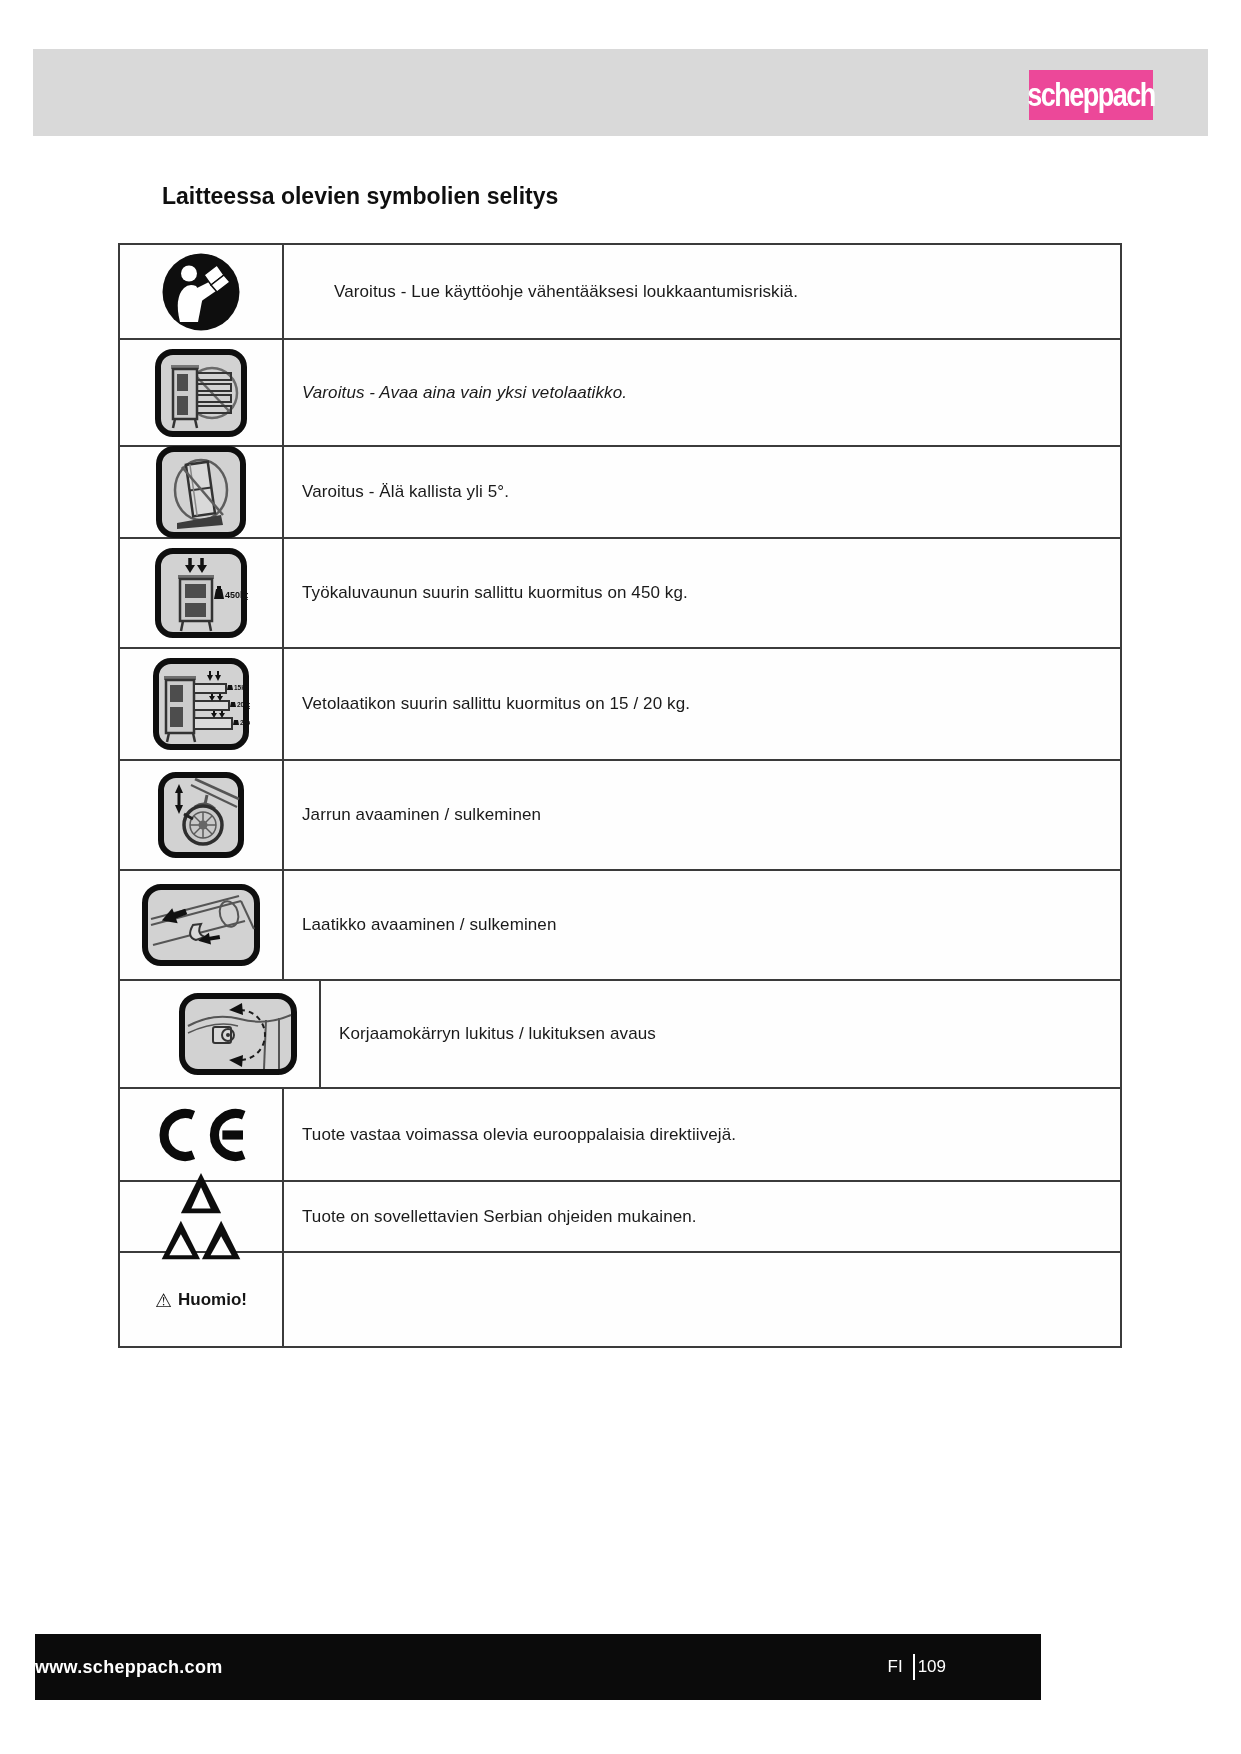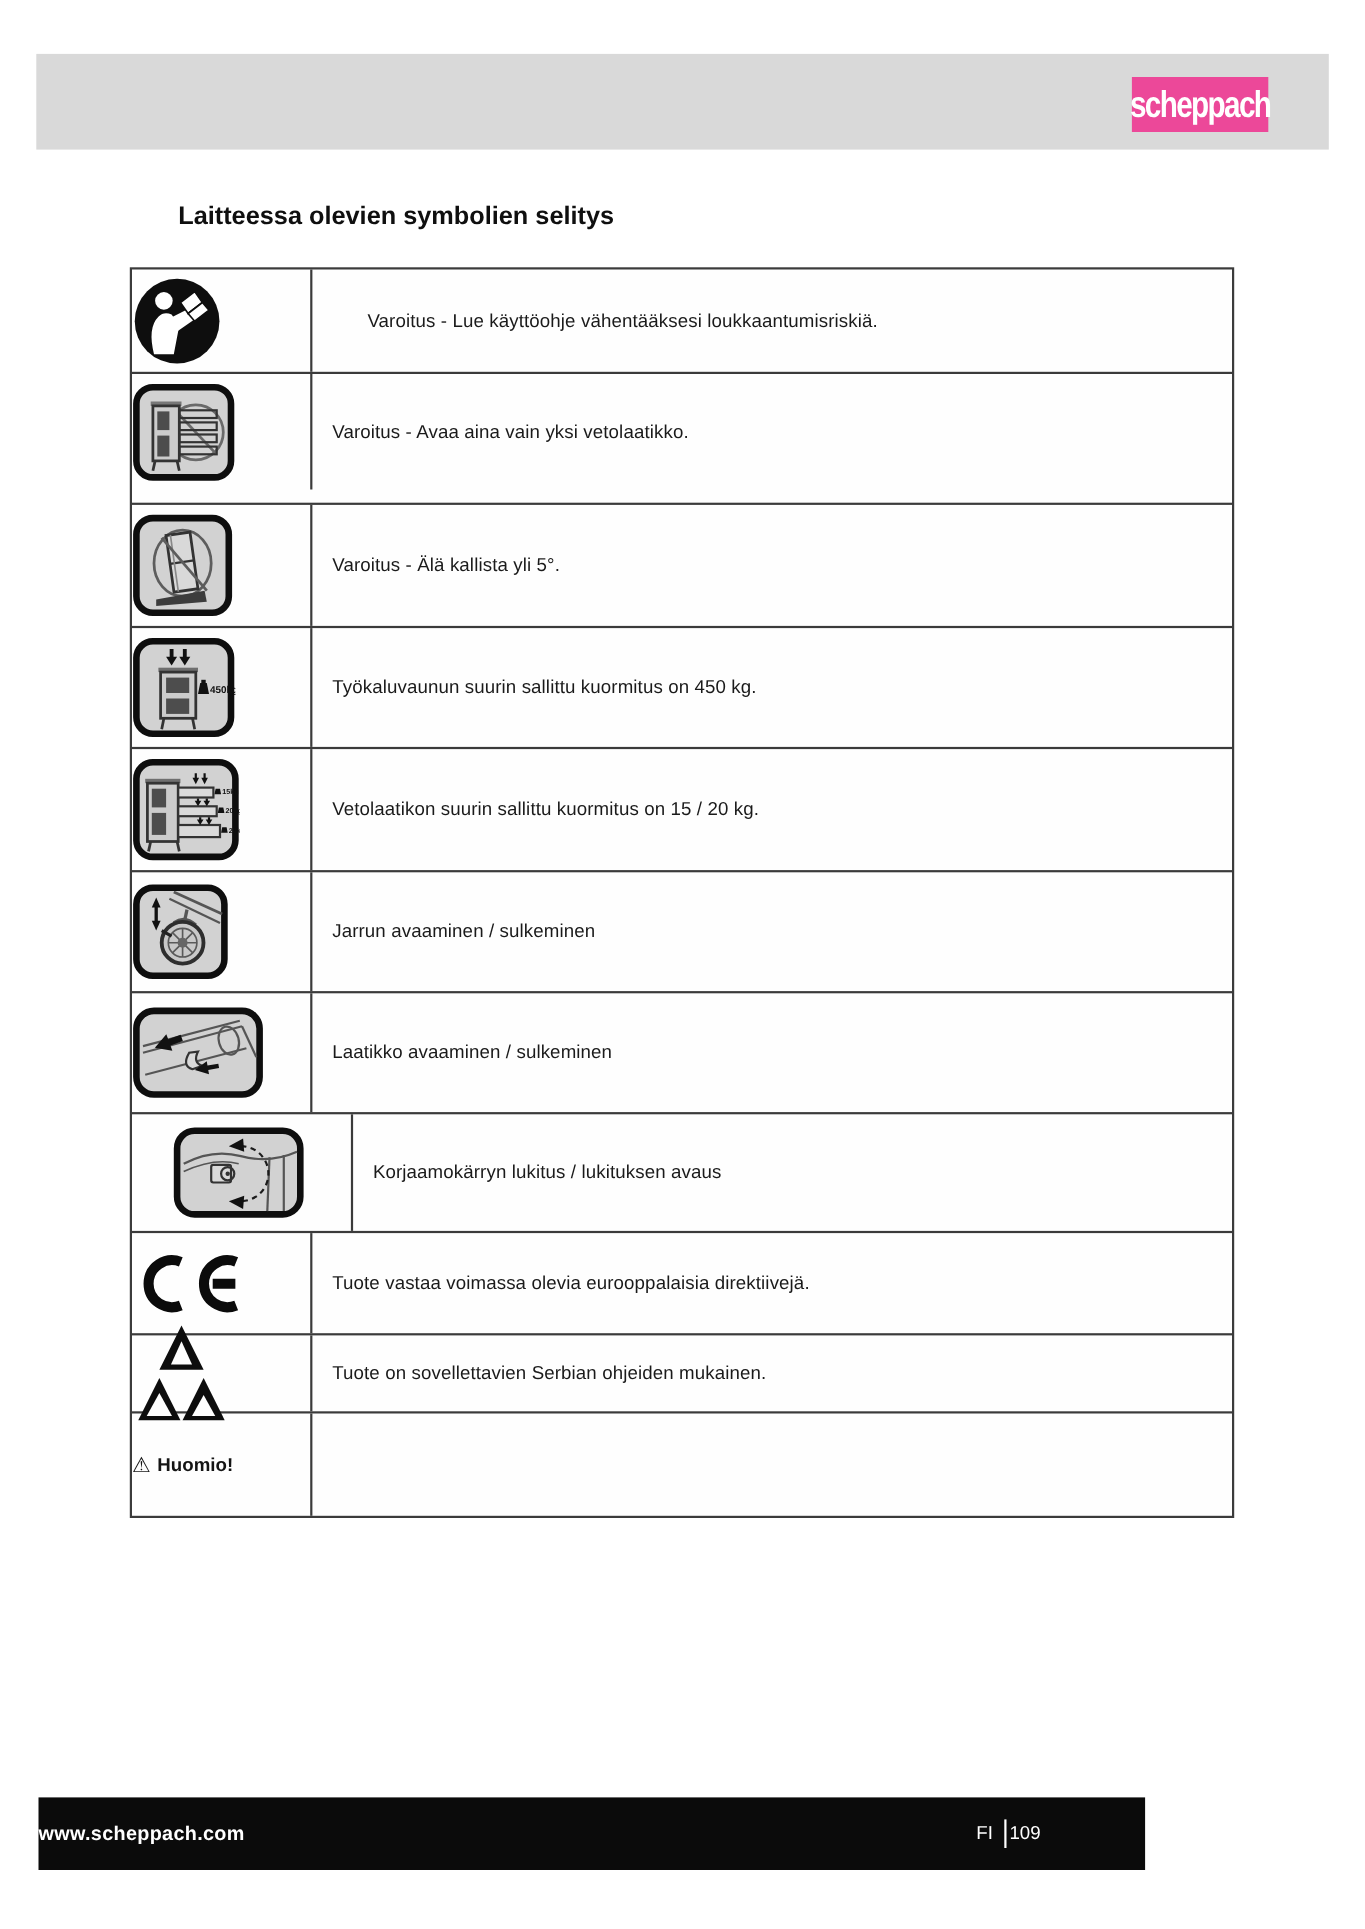--- a/index.html
+++ b/index.html
@@ -21,27 +21,27 @@
   .page-title{position:absolute;left:114px;top:183px;font-size:23px;font-weight:700;color:#0f0f0f;margin-left:48px;}
   
   .symbol-table{
     position:absolute;left:118px;top:243px;width:1004px;
     border:2px solid #3b3b3b;box-sizing:border-box;background:#fefefe;
   }
   .sym-row{display:flex;box-sizing:border-box;}
   .sym-row + .sym-row{border-top:2px solid #3b3b3b;}
   .icon-cell{
     width:164px;flex:0 0 164px;border-right:2px solid #3b3b3b;box-sizing:border-box;
-    display:flex;align-items:center;justify-content:flex-start;
+    display:flex;align-items:center;justify-content:center;
   }
   .text-cell{
     flex:1;display:flex;align-items:center;padding-left:18px;padding-right:12px;
     font-size:17px;color:#1a1a1a;letter-spacing:0.1px;
   }
-  .r1{height:93px;gap:32px;}.r2{height:107px;}.r3{height:112px;margin-top:12px;}.r4{height:110px;}
+  .r1{height:93px;gap:32px;}.r2{height:107px;font-style:italic;}.r3{height:92px;}.r4{height:110px;}
   .r5{height:112px;}.r6{height:110px;}.r7{height:110px;}.r8{height:108px;padding-left:37px;}
   .r9{height:93px;}.r10{height:71px;}.r11{height:95px;}
   .huomio-cell{flex-direction:row;gap:6px;font-weight:700;font-size:17px;}
   .warn-glyph{font-size:19px;font-weight:400;font-family:"DejaVu Sans",sans-serif;}
   
   .footer-bar{
     position:absolute;left:35px;top:1634px;width:1006px;height:66px;background:#0b0b0b;
     display:flex;align-items:center;
   }
   .footer-site{color:#ffffff;font-weight:700;font-size:18px;letter-spacing:0.3px;}

